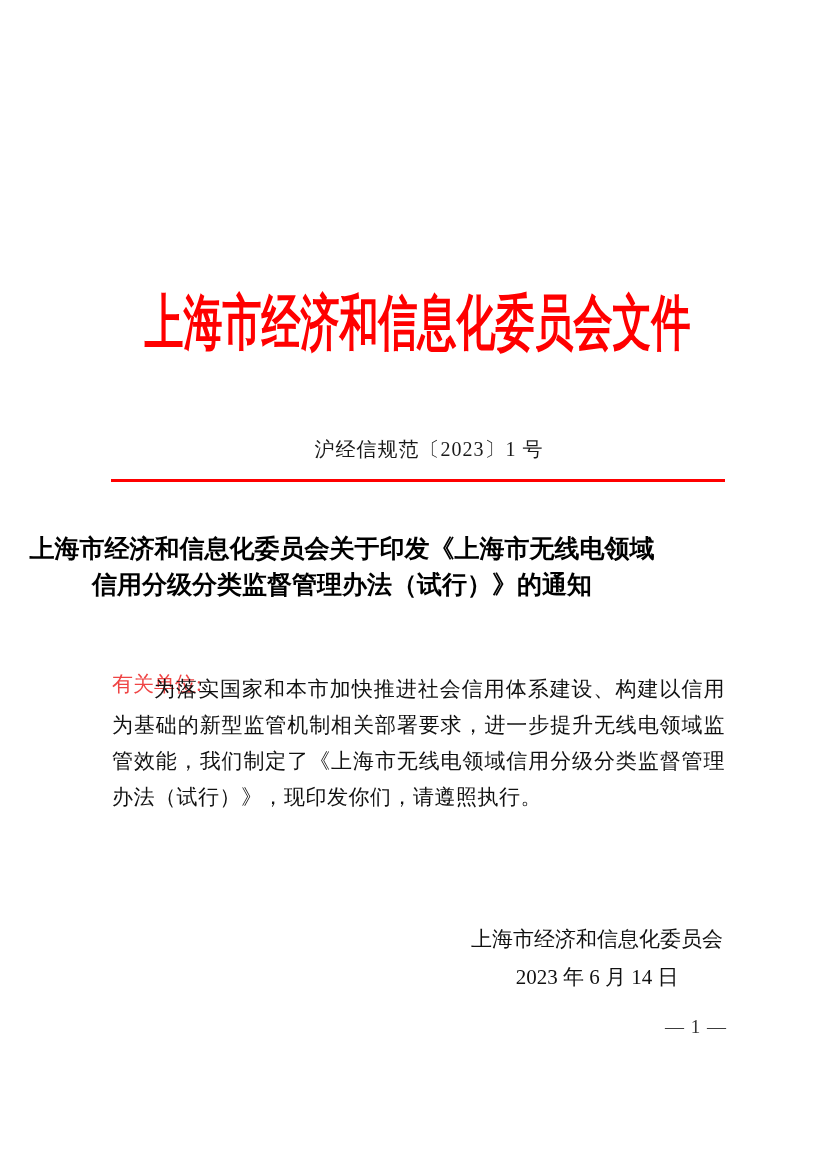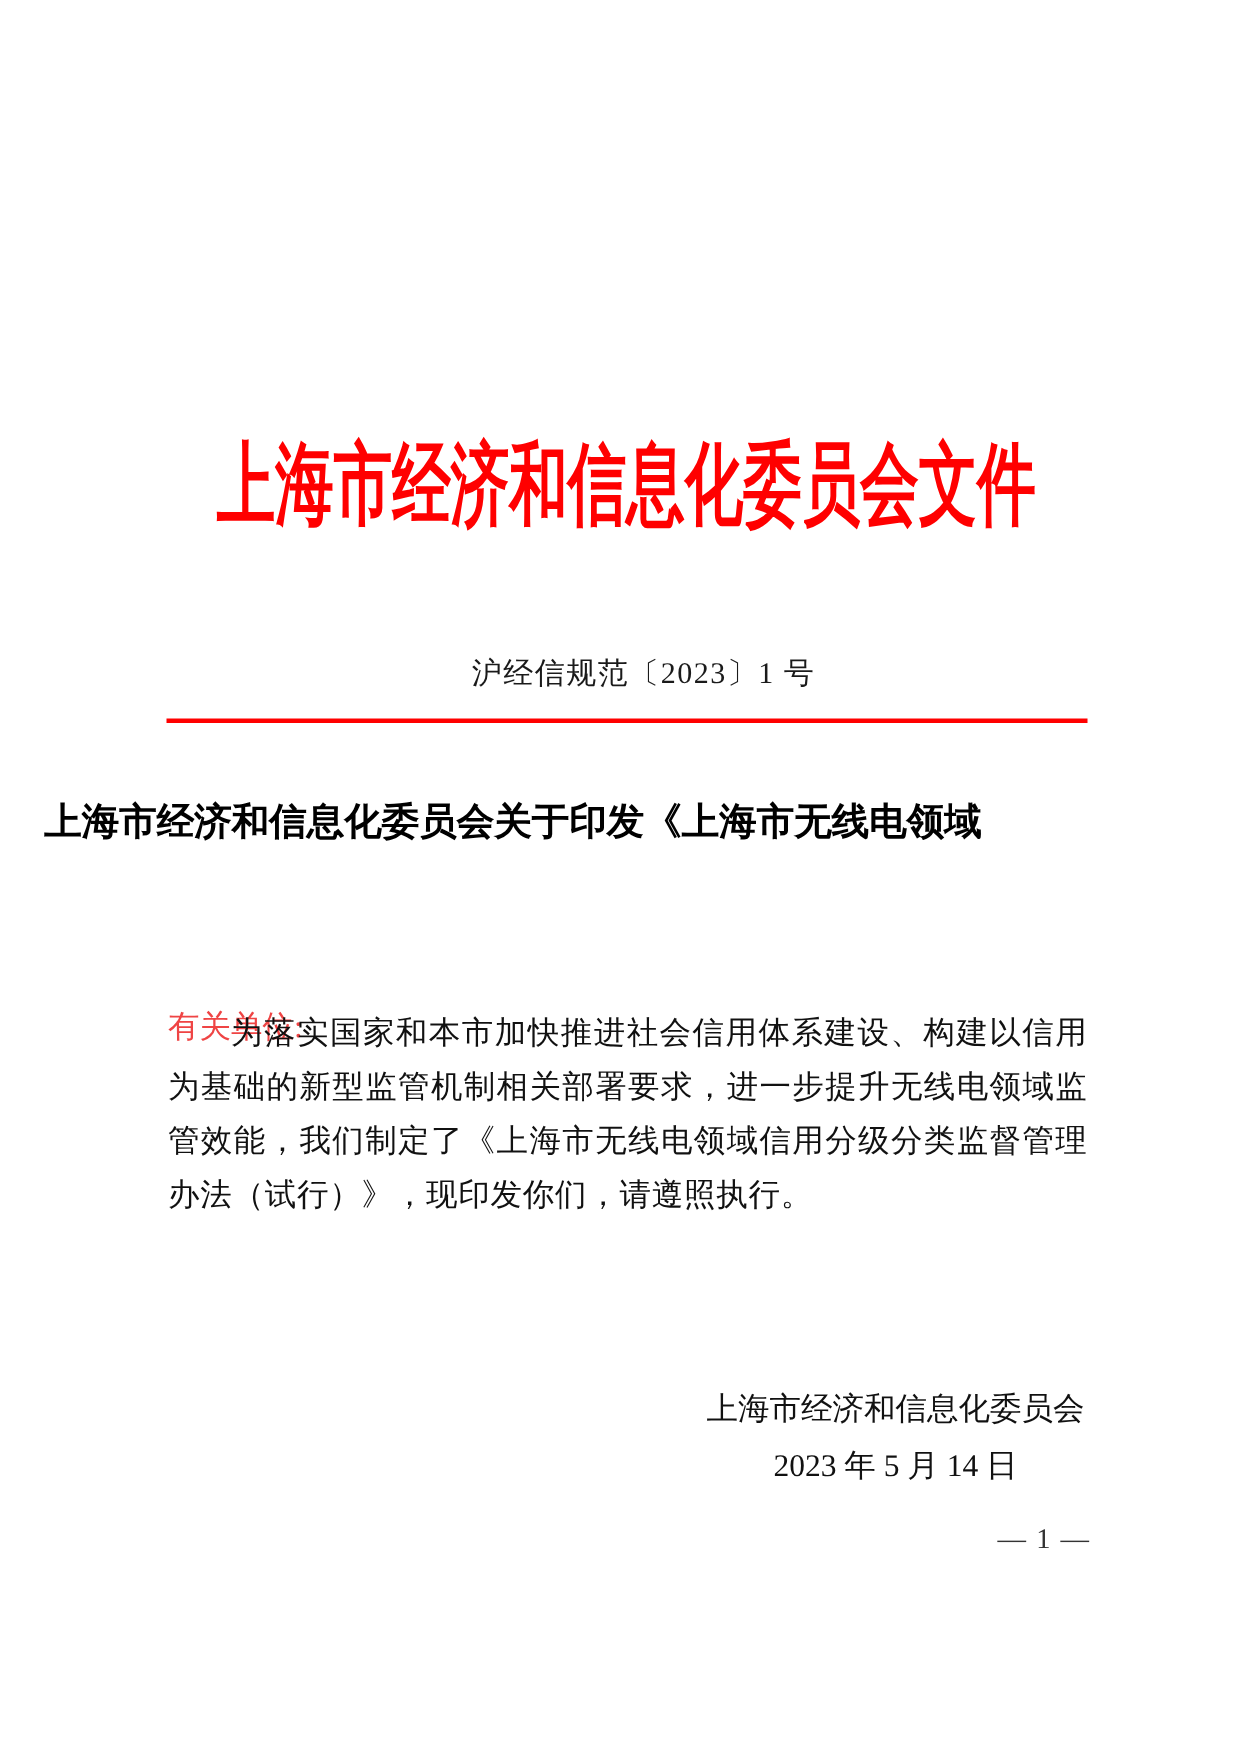--- a/index.html
+++ b/index.html
@@ -123,26 +123,27 @@
 <div class="page">
 
   <div class="agency-header" style="color: rgb(255, 0, 0);">上海市经济和信息化委员会文件</div>
 
   <div class="doc-number">沪经信规范〔2023〕1 号</div>
 
   <div class="red-divider" style="background: rgb(255, 0, 0);"></div>
 
   <div class="doc-title">
     <div>上海市经济和信息化委员会关于印发《上海市无线电领域</div>
+    <div>信用分级分类监督管理办法（试行）》的通知</div>
   </div>
 
   <div class="salutation">有关单位:</div>
 
   <div class="body-paragraph">为落实国家和本市加快推进社会信用体系建设、构建以信用为基础的新型监管机制相关部署要求，进一步提升无线电领域监管效能，我们制定了《上海市无线电领域信用分级分类监督管理办法（试行）》，现印发你们，请遵照执行。</div>
 
   <div class="signature-block">
     <div>上海市经济和信息化委员会</div>
-    <div>2023 年 5 月 14 日</div>
+    <div>2023 年 6 月 14 日</div>
   </div>
 
   <div class="page-number">— 1 —</div>
 
 </div>
 
 </body></html>

